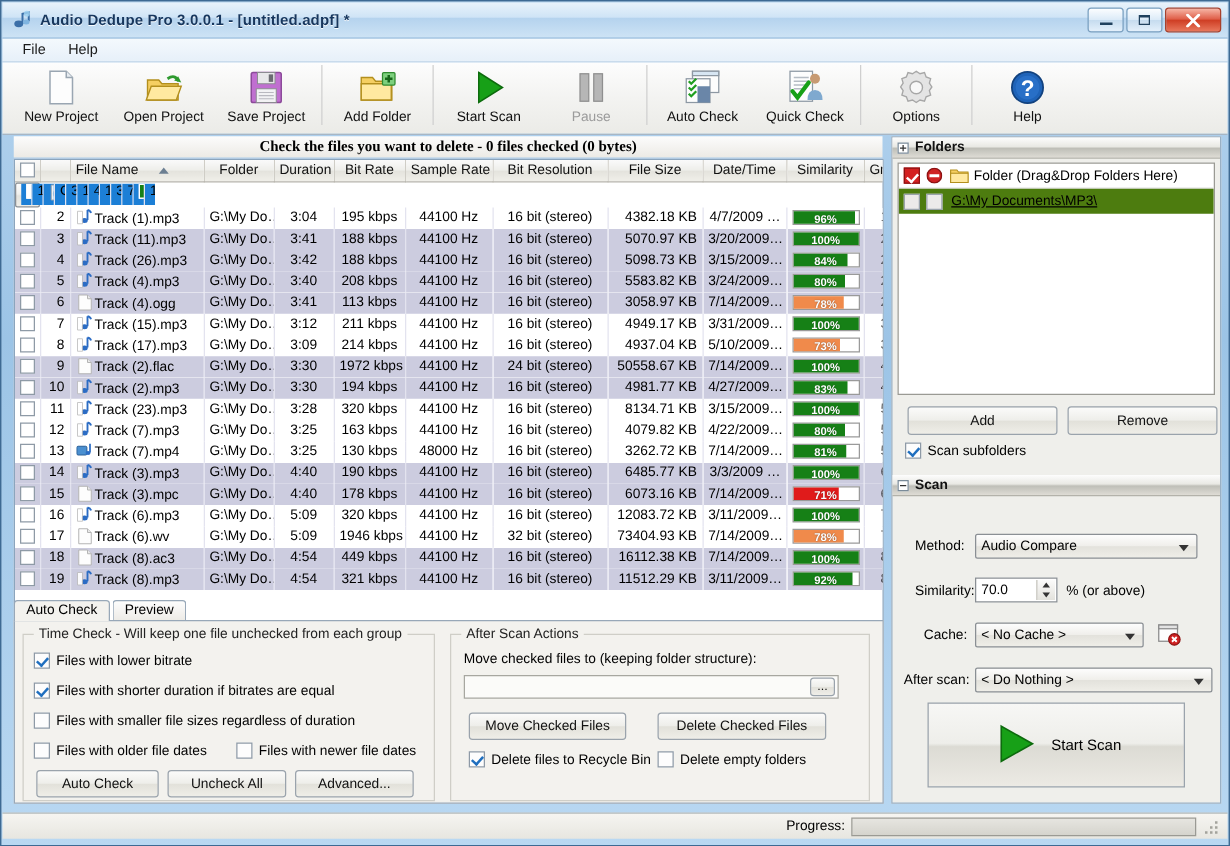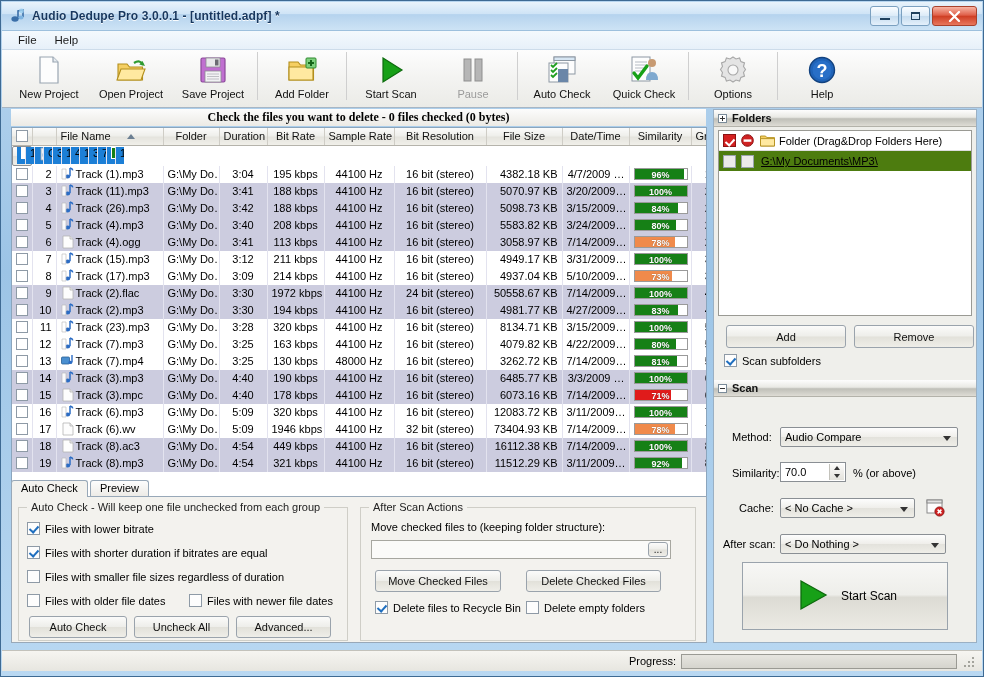--- a/index.html
+++ b/index.html
@@ -804,21 +804,21 @@
   </div>
 
   <div class="tabsarea">
     <div class="tabstrip">
       <div class="tab active">Auto Check</div>
       <div class="tab">Preview</div>
     </div>
     <div class="tabbody">
 
       <div class="groupbox" style="left:6px; top:10px; width:330px; height:134px;">
-        <div class="gtitle">Auto Check - Will keep one file unchecked from each group</div>
+        <div class="gtitle">Time Check - Will keep one file unchecked from each group</div>
 
         <div class="chkrow" style="position:absolute; left:8px; top:14px;">
           <span class="cb on"></span>
           <span>Files with lower bitrate</span>
         </div>
         <div class="chkrow" style="position:absolute; left:8px; top:38px;">
           <span class="cb on"></span>
           <span>Files with shorter duration if bitrates are equal</span>
         </div>
         <div class="chkrow" style="position:absolute; left:8px; top:62px;">
@@ -935,21 +935,21 @@
     <div style="position:absolute; left:212px; top:388px;">
       <svg width="19" height="19" viewBox="0 0 19 19">
         <rect x="1" y="2" width="15" height="13" fill="#fdfdfd" stroke="#8a8a8a" stroke-width="1"></rect>
         <rect x="1" y="2" width="15" height="3" fill="#e3e3e3" stroke="#8a8a8a" stroke-width="1"></rect>
         <circle cx="13.5" cy="13.5" r="4.6" fill="#cf2222" stroke="#8b1212" stroke-width=".9"></circle>
         <path d="M11.6 11.6 l3.8 3.8 M15.4 11.6 l-3.8 3.8" stroke="#fff" stroke-width="1.5"></path>
       </svg>
     </div>
 
     <div style="position:absolute; left:9px; top:428px; font-size:11px;">After scan:</div>
-    <div class="sel" style="position:absolute; left:66px; top:424px; width:166px;">
+    <div class="sel" style="position:absolute; left:66px; top:424px; width:190px;">
       <span>&lt; Do Nothing &gt;</span>
       <span class="carat"></span>
     </div>
 
     <div class="bigbtn">
       <span>
         <svg width="38" height="38" viewBox="0 0 38 38">
           <path d="M8 5 L33 19 L8 33 z" fill="#17a017" stroke="#0d6b0d" stroke-width="1.3"></path>
         </svg>
       </span>

